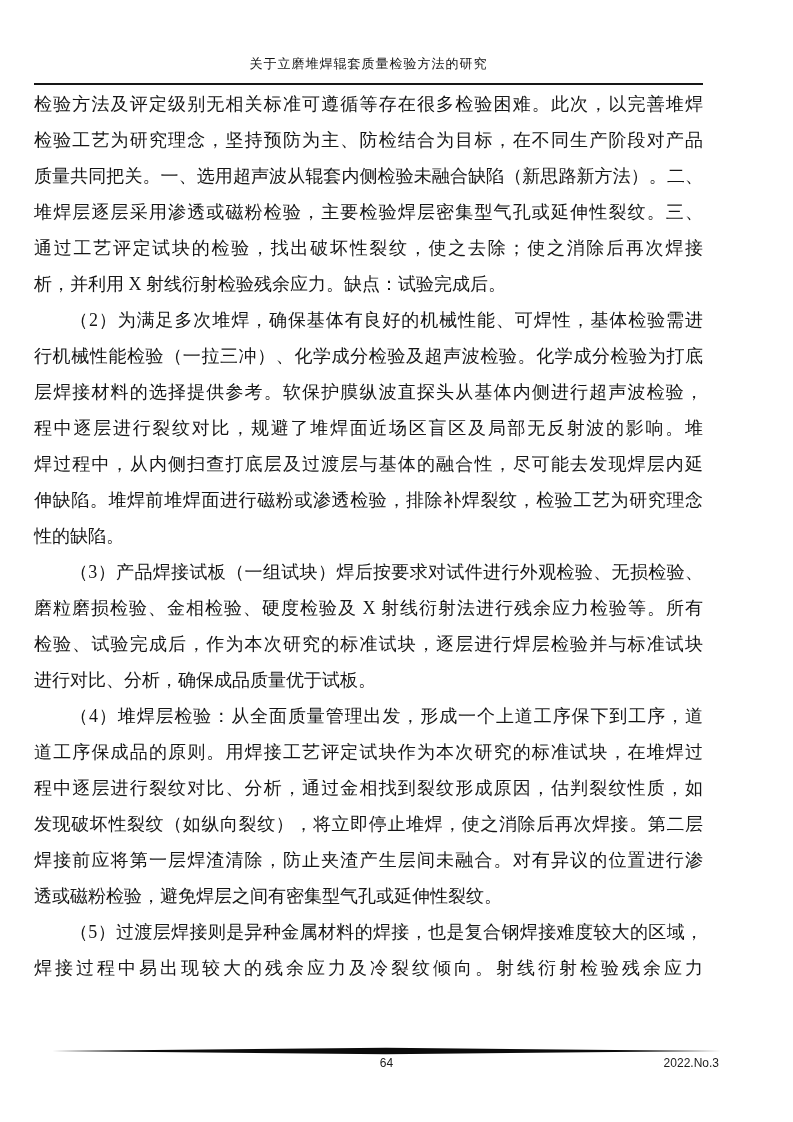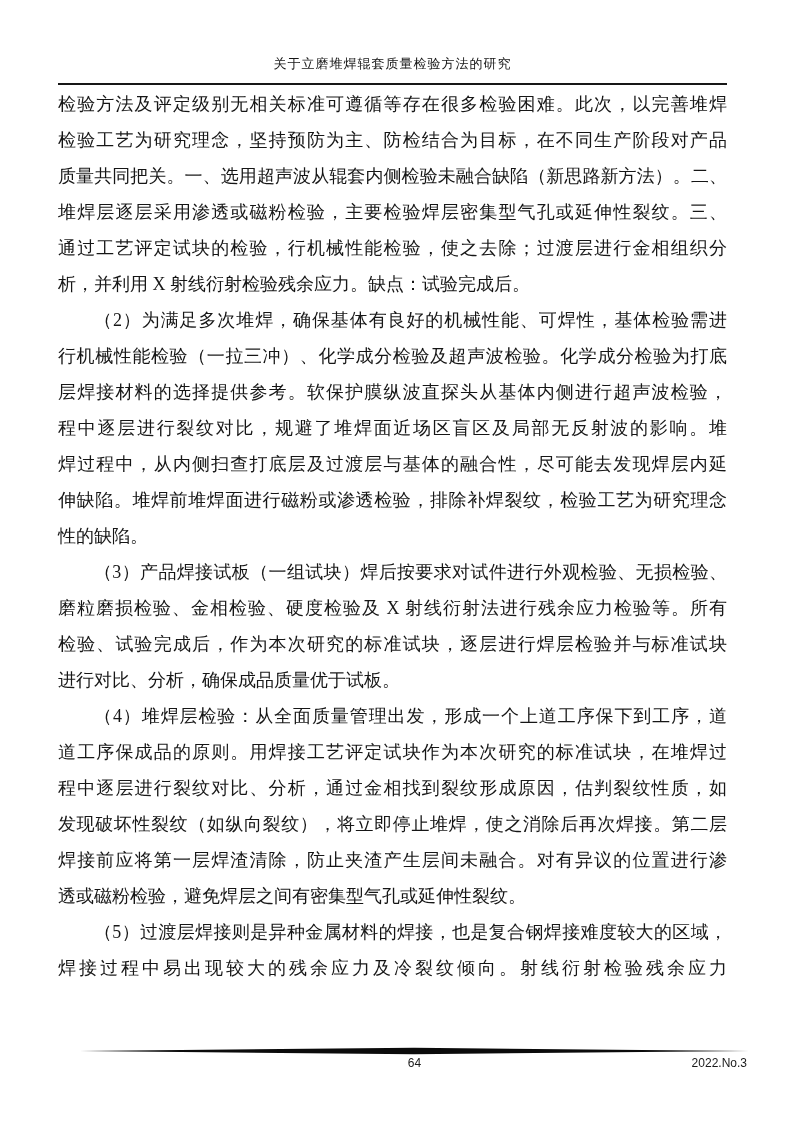--- a/index.html
+++ b/index.html
@@ -5,21 +5,21 @@
   html,body { margin:0; padding:0; background:#e8e8e8; }
   .page {
     position:relative;
     width:793px; height:1122px;
     margin:0 auto;
     background:#ffffff;
     font-family:"Liberation Serif","DejaVu Serif",serif;
     color:#111;
     overflow:hidden;
   }
-  .content { margin:0 58px; width:669px; }
+  .content { margin:0 34px; width:669px; }
 
   
   .header { padding-top:55px; }
   .header-title {
     text-align:center;
     font-size:13px;
     line-height:17px;
     letter-spacing:1px;
     color:#151515;
   }
@@ -37,21 +37,21 @@
     line-height:36px;
     white-space:normal;
     color:#161616;
   }
   .just { text-align:justify; text-align-last:justify; }
   .ind  { text-indent:2em; }
 
   
   .footer {
     position:absolute;
-    left:80px;
+    left:52px;
     top:1047px;
     width:669px;
   }
   .footer-rule { display:block; width:669px; height:8px; }
   .footer-row {
     position:relative;
     margin-top:1px;
     height:16px;
     font-family:"Liberation Sans","DejaVu Sans",sans-serif;
     font-size:12px;
@@ -69,21 +69,21 @@
     <div class="header">
       <div class="header-title">关于立磨堆焊辊套质量检验方法的研究</div>
       <div class="header-rule"></div>
     </div>
 
     <div class="body-text">
         <div class="line just">检验方法及评定级别无相关标准可遵循等存在很多检验困难。此次，以完善堆焊</div>
         <div class="line just">检验工艺为研究理念，坚持预防为主、防检结合为目标，在不同生产阶段对产品</div>
         <div class="line just">质量共同把关。一、选用超声波从辊套内侧检验未融合缺陷（新思路新方法）。二、</div>
         <div class="line just">堆焊层逐层采用渗透或磁粉检验，主要检验焊层密集型气孔或延伸性裂纹。三、</div>
-        <div class="line just">通过工艺评定试块的检验，行机械性能检验，使之去除；过渡层进行金相组织分</div>
+        <div class="line just">通过工艺评定试块的检验，找出破坏性裂纹，使之去除；使之消除后再次焊接</div>
         <div class="line">析，并利用 X 射线衍射检验残余应力。缺点：试验完成后。</div>
         <div class="line just ind">（2）为满足多次堆焊，确保基体有良好的机械性能、可焊性，基体检验需进</div>
         <div class="line just">行机械性能检验（一拉三冲）、化学成分检验及超声波检验。化学成分检验为打底</div>
         <div class="line just">层焊接材料的选择提供参考。软保护膜纵波直探头从基体内侧进行超声波检验，</div>
         <div class="line just">程中逐层进行裂纹对比，规避了堆焊面近场区盲区及局部无反射波的影响。堆</div>
         <div class="line just">焊过程中，从内侧扫查打底层及过渡层与基体的融合性，尽可能去发现焊层内延</div>
         <div class="line just">伸缺陷。堆焊前堆焊面进行磁粉或渗透检验，排除补焊裂纹，检验工艺为研究理念</div>
         <div class="line">性的缺陷。</div>
         <div class="line just ind">（3）产品焊接试板（一组试块）焊后按要求对试件进行外观检验、无损检验、</div>
         <div class="line just">磨粒磨损检验、金相检验、硬度检验及 X 射线衍射法进行残余应力检验等。所有</div>

